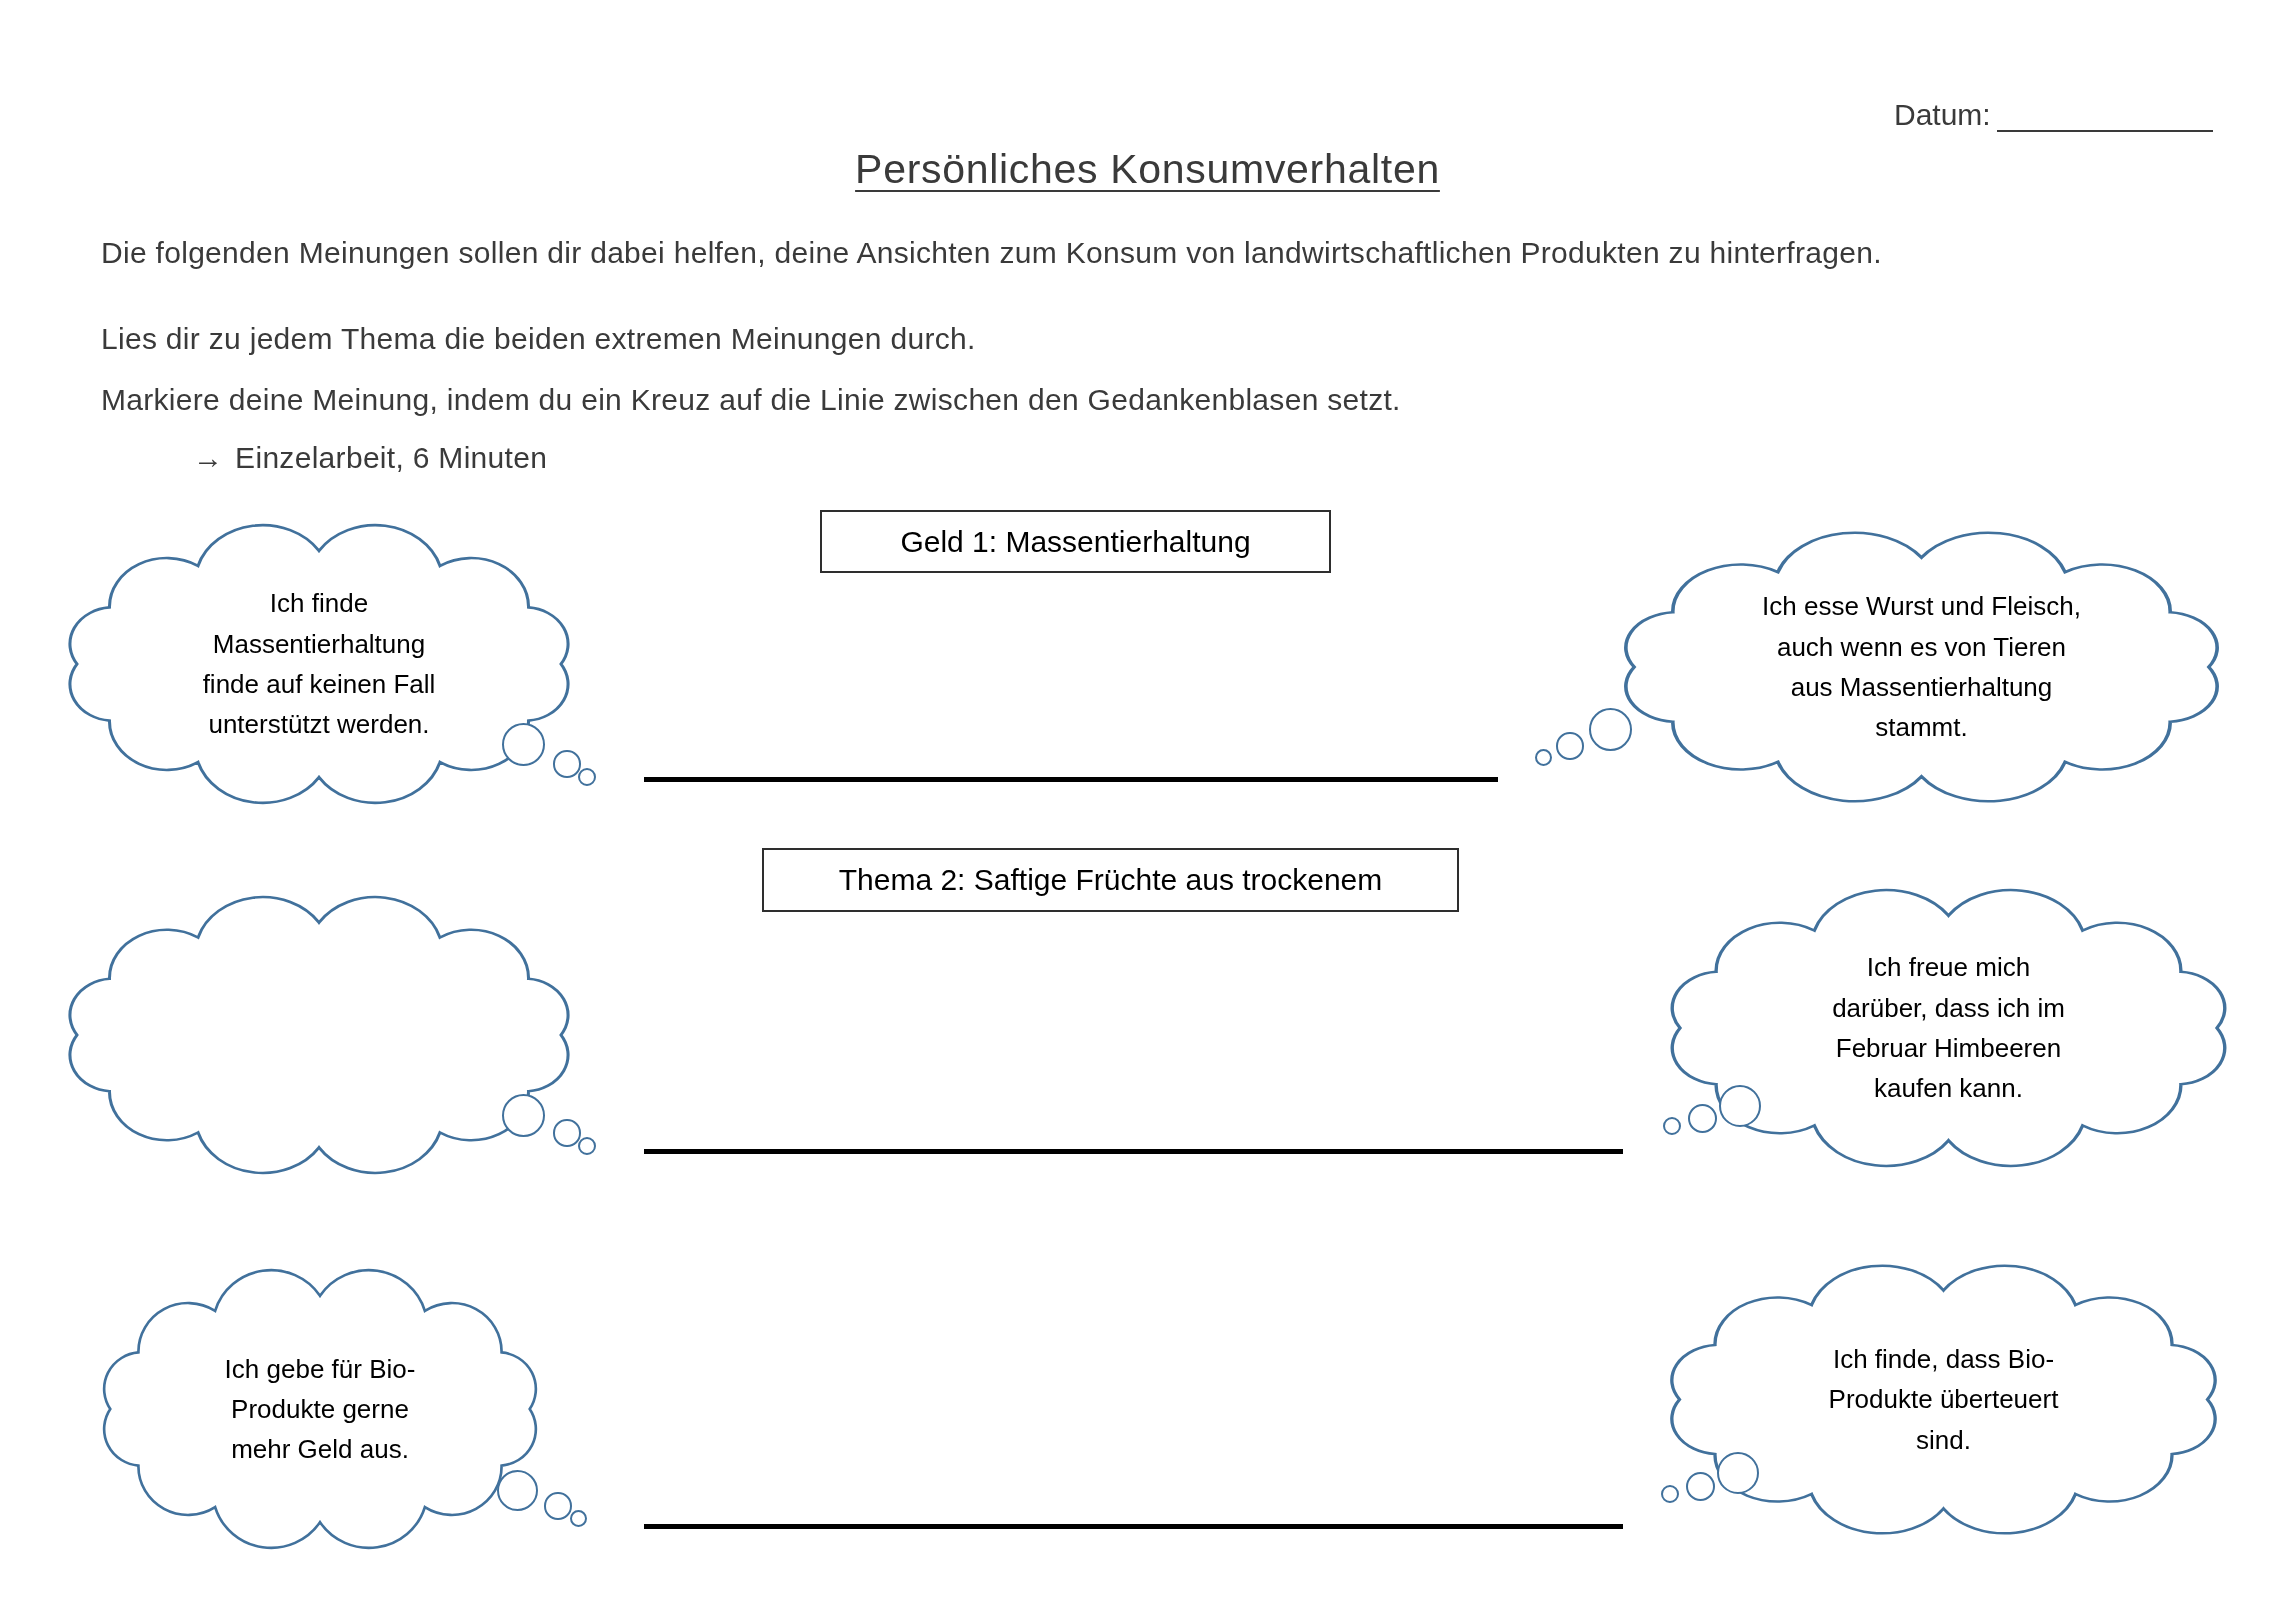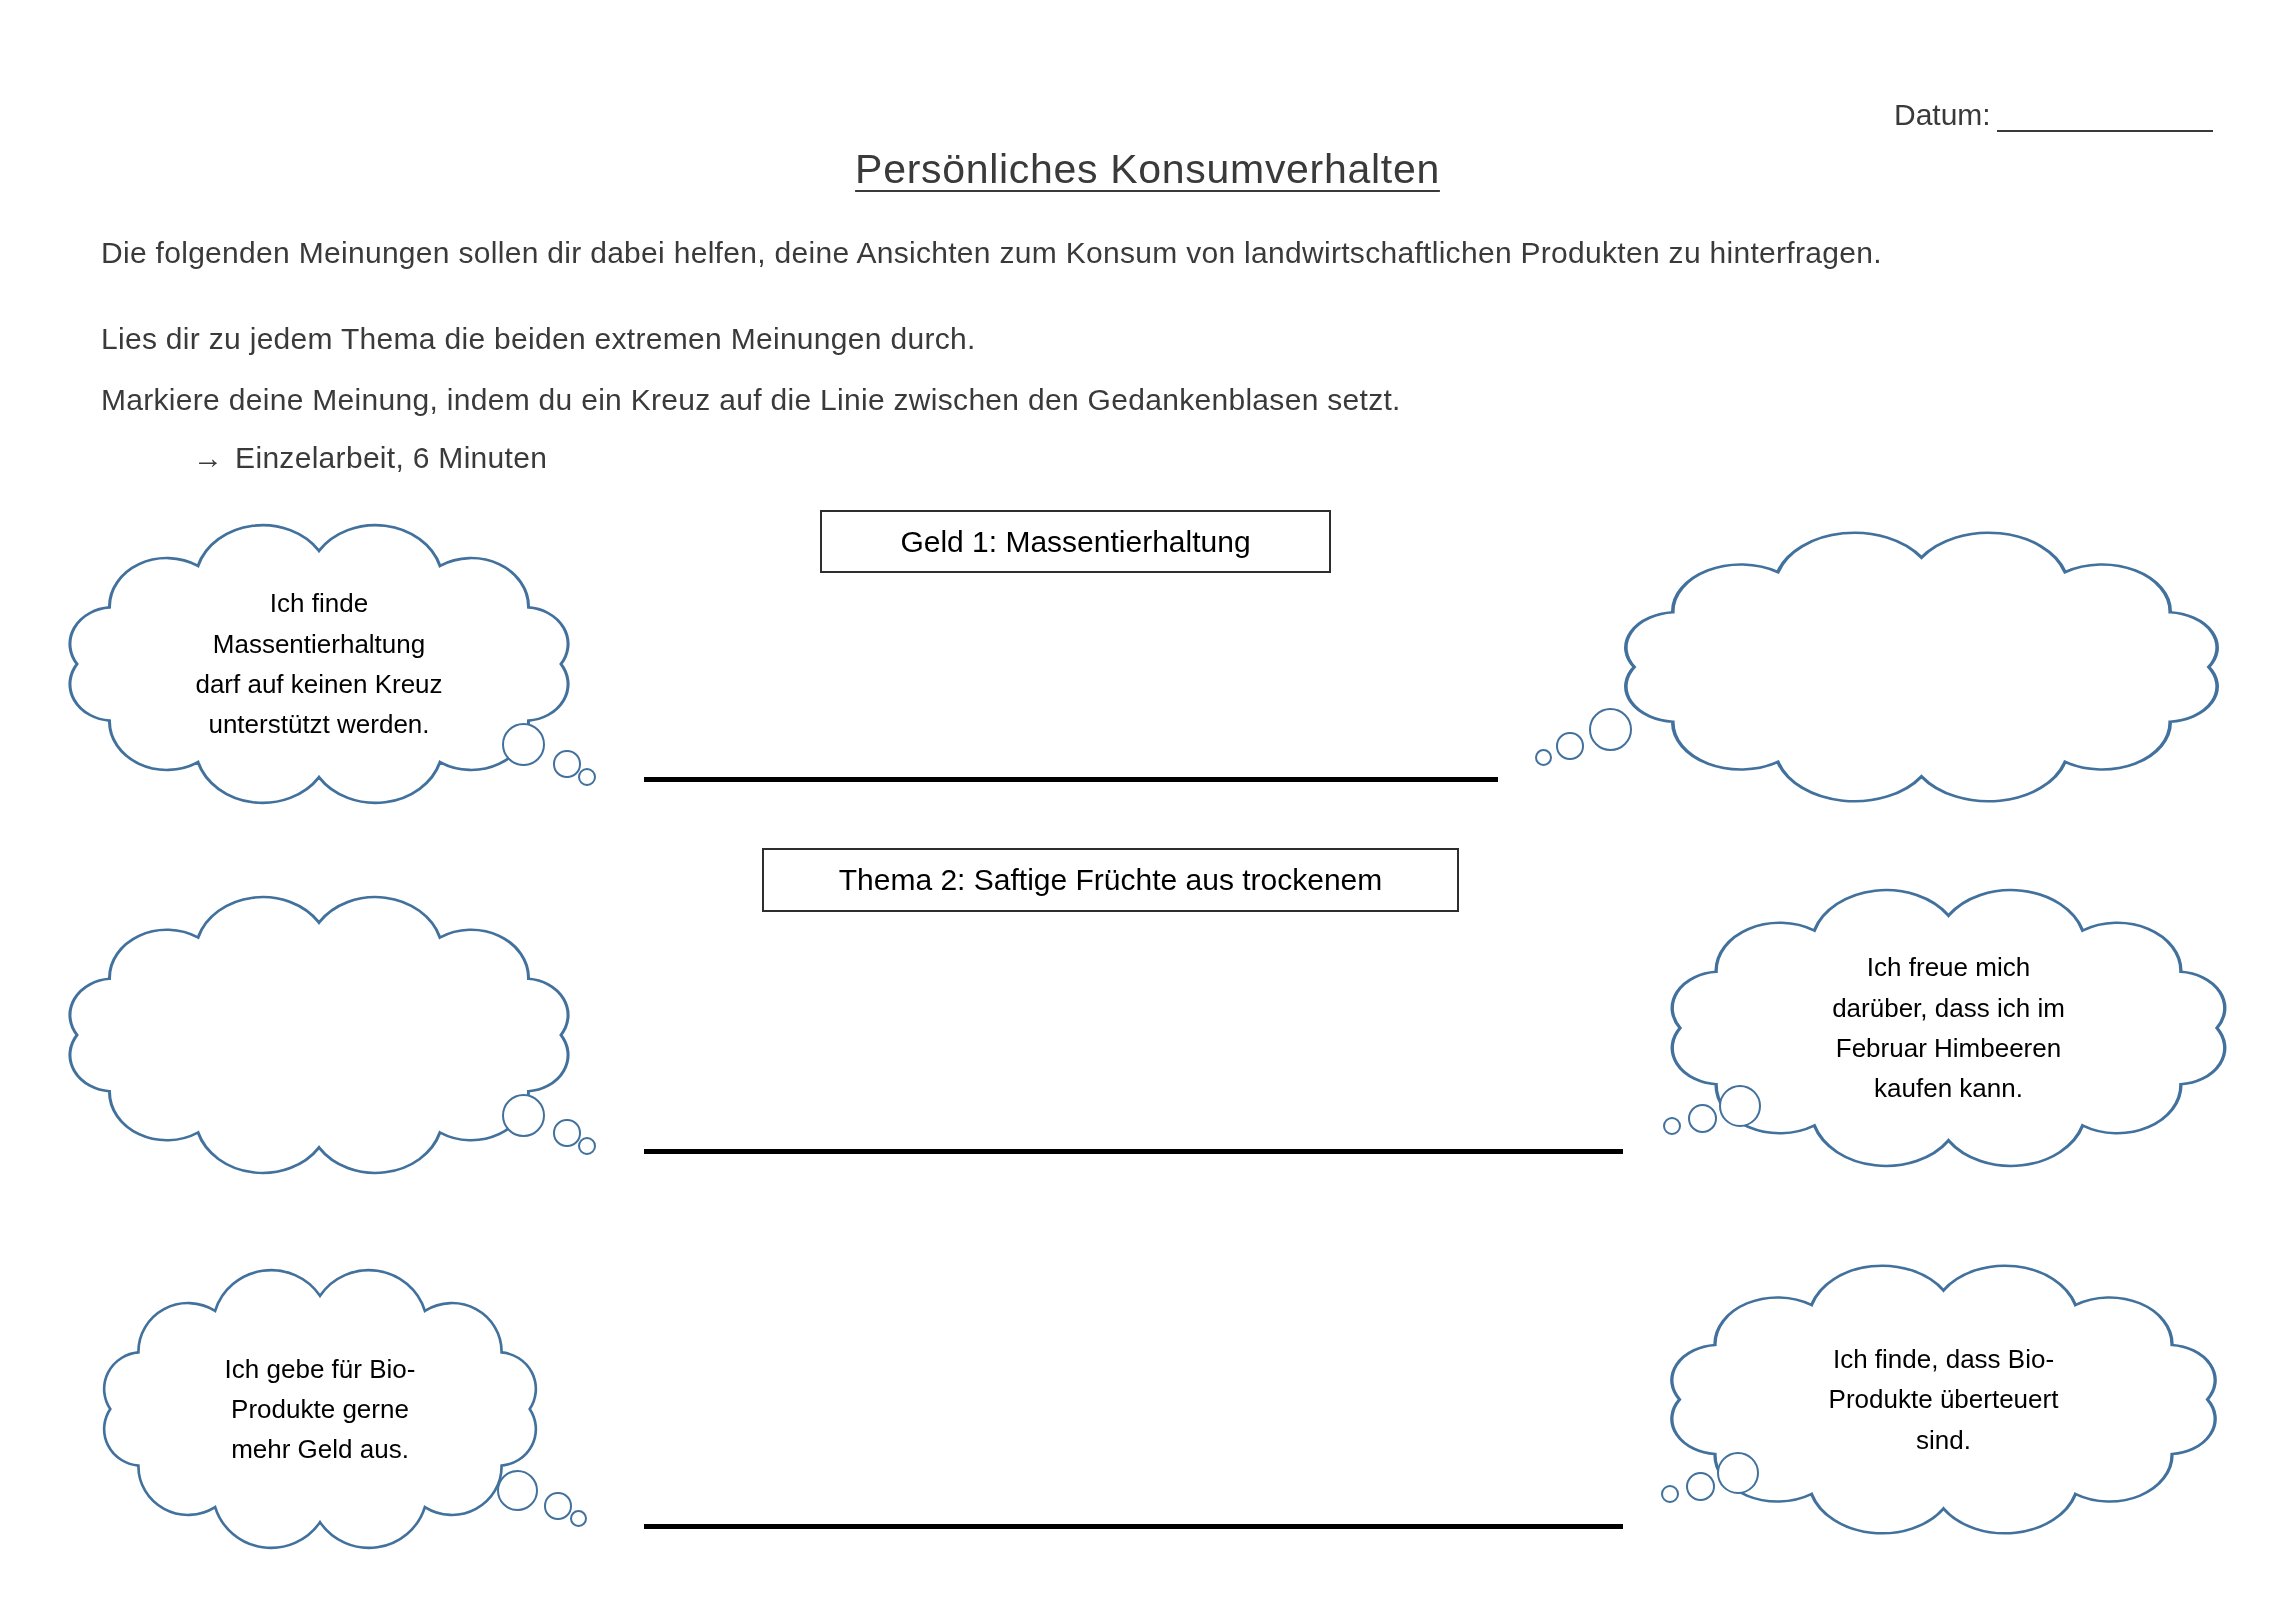--- a/index.html
+++ b/index.html
@@ -81,31 +81,35 @@
   <div class="abs opinion-line" style="left:644px;top:777px;width:854px;"></div>
   <div class="abs opinion-line" style="left:644px;top:1149px;width:979px;"></div>
   <div class="abs opinion-line" style="left:644px;top:1524px;width:979px;"></div>
 
   <div class="abs bubble" style="left:49px;top:512px;width:540px;height:304px;">
     <svg viewBox="-12 -26 424 282" preserveAspectRatio="none">
       <path fill="#ffffff" stroke="#41719C" stroke-width="2.4" d="M 390 115 A 34 34 0 0 1 364.5 167.5 A 45 45 0 0 1 295 206 A 53 53 0 0 1 200 220 A 53 53 0 0 1 105 206 A 45 45 0 0 1 35.5 167.5 A 34 34 0 0 1 10 115 A 34 34 0 0 1 35.5 62.5 A 45 45 0 0 1 105 24 A 53 53 0 0 1 200 10 A 53 53 0 0 1 295 24 A 45 45 0 0 1 364.5 62.5 A 34 34 0 0 1 390 115 Z"></path>
     </svg>
     <div class="bubble-text">Ich finde
 Massentierhaltung
-darf auf keinen Kreuz
+finde auf keinen Fall
 unterstützt werden.</div>
   </div>
   <div class="tail-circle" style="left:502px;top:723px;width:43px;height:43px;"></div>
   <div class="tail-circle" style="left:553px;top:750px;width:27.5px;height:27.5px;"></div>
   <div class="tail-circle" style="left:578px;top:768px;width:18.3px;height:18.3px;"></div>
 
   <div class="abs bubble" style="left:1601px;top:520px;width:641px;height:294px;">
     <svg viewBox="-12 -26 424 282" preserveAspectRatio="none">
       <path fill="#ffffff" stroke="#41719C" stroke-width="2.4" d="M 390 115 A 34 34 0 0 1 364.5 167.5 A 45 45 0 0 1 295 206 A 53 53 0 0 1 200 220 A 53 53 0 0 1 105 206 A 45 45 0 0 1 35.5 167.5 A 34 34 0 0 1 10 115 A 34 34 0 0 1 35.5 62.5 A 45 45 0 0 1 105 24 A 53 53 0 0 1 200 10 A 53 53 0 0 1 295 24 A 45 45 0 0 1 364.5 62.5 A 34 34 0 0 1 390 115 Z"></path>
     </svg>
+    <div class="bubble-text">Ich esse Wurst und Fleisch,
+auch wenn es von Tieren
+aus Massentierhaltung
+stammt.</div>
   </div>
   <div class="tail-circle" style="left:1535px;top:749px;width:17px;height:17px;"></div>
   <div class="tail-circle" style="left:1556px;top:732px;width:27.5px;height:27.5px;"></div>
   <div class="tail-circle" style="left:1589px;top:708px;width:43px;height:43px;"></div>
 
   <div class="abs bubble" style="left:49px;top:884px;width:540px;height:302px;">
     <svg viewBox="-12 -26 424 282" preserveAspectRatio="none">
       <path fill="#ffffff" stroke="#41719C" stroke-width="2.4" d="M 390 115 A 34 34 0 0 1 364.5 167.5 A 45 45 0 0 1 295 206 A 53 53 0 0 1 200 220 A 53 53 0 0 1 105 206 A 45 45 0 0 1 35.5 167.5 A 34 34 0 0 1 10 115 A 34 34 0 0 1 35.5 62.5 A 45 45 0 0 1 105 24 A 53 53 0 0 1 200 10 A 53 53 0 0 1 295 24 A 45 45 0 0 1 364.5 62.5 A 34 34 0 0 1 390 115 Z"></path>
     </svg>
   </div>

